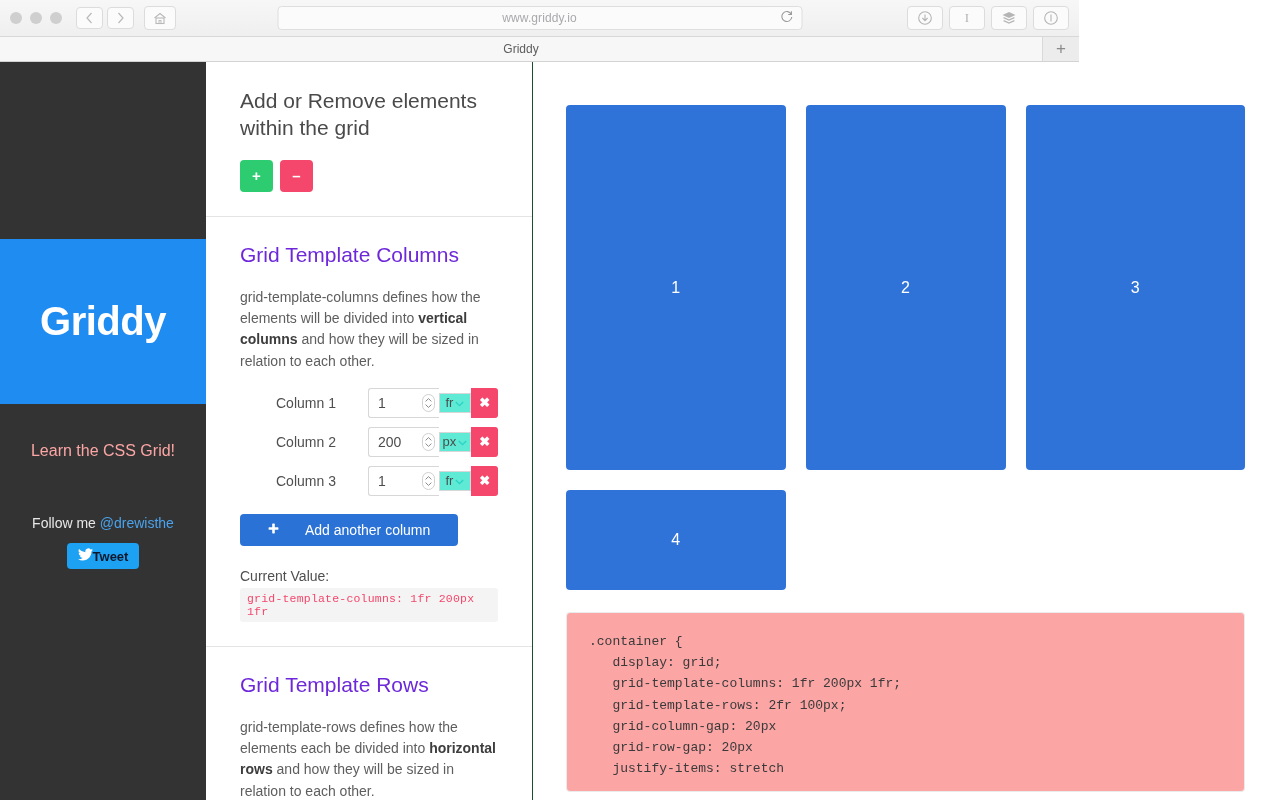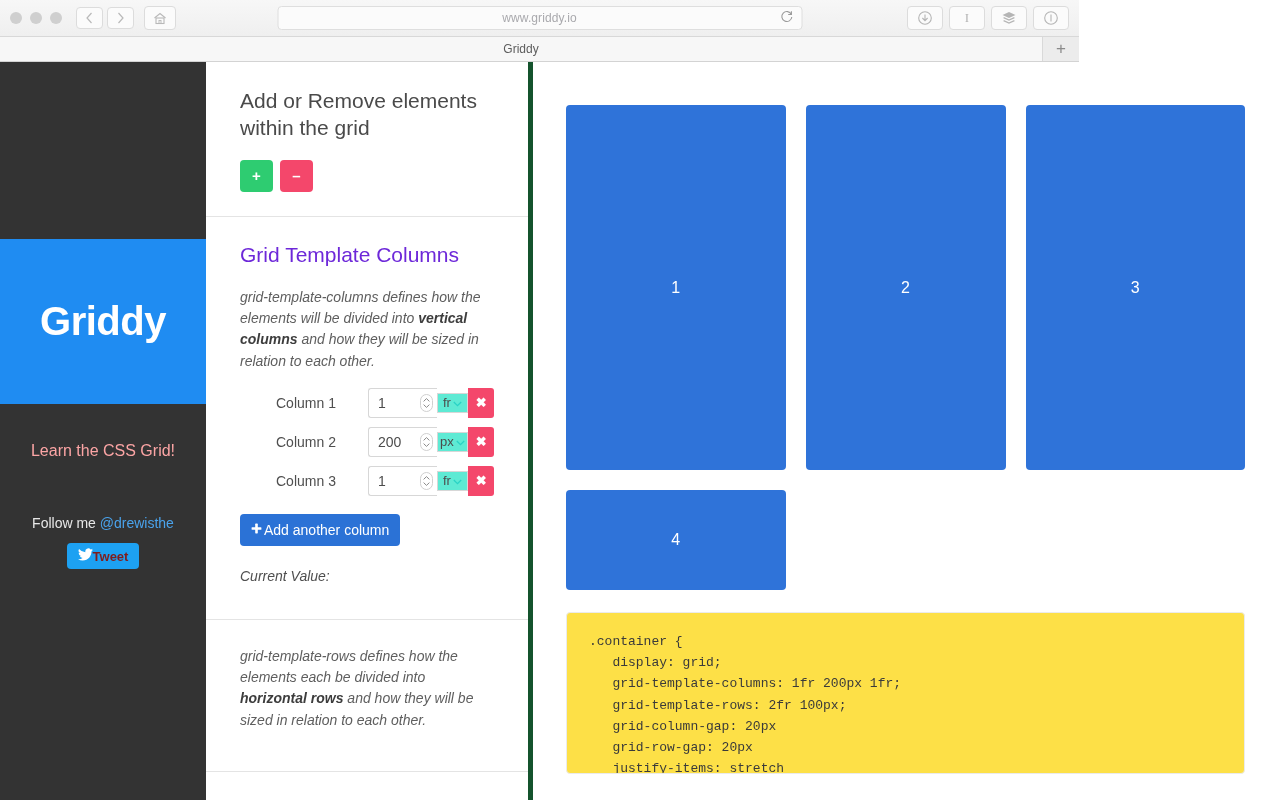--- a/index.html
+++ b/index.html
@@ -88,51 +88,51 @@
     text-align: center; font-size: 16px; color: #fca5a5;
     padding-top: 38px;
   }
   .follow-row {
     text-align: center; font-size: 14px; color: #e8e8e8;
     padding-top: 55px;
   }
   .follow-handle { color: #4aa3ec; }
   .tweet-wrap { display: flex; justify-content: center; padding-top: 12px; }
   .tweet-btn {
-    background: #1da1f2; color: #7f1d1d;
+    background: #1da1f2; color: #0f172a;
     border-radius: 4px; height: 26px;
     display: inline-flex; align-items: center; gap: 0;
     padding: 0 11px; font-size: 13px; font-weight: bold;
   }
 
   
   .controls {
     width: 327px; background: #ffffff; flex-shrink: 0;
-    border-right: 5px solid #14532d;
+    border-right: 1px solid #14532d;
     overflow: hidden;
   }
   .panel { padding: 26px 34px 24px 34px; border-bottom: 1px solid #e4e4e4; }
   .panel-h1 {
     font-size: 21px; color: #4a4a4a; font-weight: normal;
     line-height: 1.28;
   }
   .panel-h2 {
     font-size: 21px; color: #6d28d9; font-weight: normal;
     margin-bottom: 20px;
   }
   .addremove-row { display: flex; gap: 7px; margin-top: 18px; }
   .sq-btn {
     width: 33px; height: 32px; border-radius: 4px;
     display: flex; align-items: center; justify-content: center;
     color: #fff; font-size: 15px; font-weight: bold; border: none;
   }
   .btn-add { background: #2ecc71; }
   .btn-remove { background: #f4476b; }
 
-  .desc { font-size: 14px; color: #5e5e5e; line-height: 1.52; margin-bottom: 16px; font-style: italic; }
+  .desc { font-size: 14px; color: #5e5e5e; line-height: 1.52; margin-bottom: 16px; }
   .desc b { color: #3d3d3d; }
 
   .track-row { display: flex; align-items: center; margin-bottom: 9px; margin-left: 36px; }
   .track-label { font-size: 14px; color: #4f4f4f; width: 92px; flex-shrink: 0; }
   .num-input {
     width: 88px; height: 30px;
     border: 1px solid #d7d7d7; border-right: none;
     border-radius: 3px 0 0 3px;
     background: #fff;
     display: flex; align-items: center;
@@ -161,25 +161,25 @@
     width: 35px; height: 30px;
     background: #f4476b; color: #fff;
     border-radius: 0 3px 3px 0;
     display: flex; align-items: center; justify-content: center;
     font-size: 13px; font-weight: bold; border: none;
   }
   .add-col-btn {
     margin-top: 9px;
     height: 32px; background: #2b72d6; color: #fff;
     border-radius: 4px; border: none;
-    display: inline-flex; align-items: center; gap: 2px;
-    padding: 0 11px; font-size: 14px;
+    display: inline-flex; align-items: center; gap: 26px;
+    padding: 0 28px; font-size: 14px;
   }
   .plus-mini { font-size: 13px; font-weight: bold; }
-  .curval-label { font-size: 14px; color: #4f4f4f; margin-top: 22px; margin-bottom: 11px; font-style: italic; }
+  .curval-label { font-size: 14px; color: #4f4f4f; margin-top: 22px; margin-bottom: 4px; }
   .curval-code {
     display: inline-block;
     background: #f4f4f4; border-radius: 3px;
     padding: 4px 7px;
     font-family: "Liberation Mono", monospace;
     font-size: 11.5px; color: #f4476b;
     letter-spacing: .2px;
   }
 
   
@@ -193,23 +193,23 @@
     justify-items: stretch;
     height: 485px;
   }
   .grid-item {
     background: #2f73d9; border-radius: 4px;
     display: flex; align-items: center; justify-content: center;
     color: #ffffff; font-size: 16px;
   }
   .code-box {
     margin-top: 22px;
-    background: #fde047; border: 1px solid #ebebeb; border-radius: 4px;
+    background: #fca5a5; border: 1px solid #ebebeb; border-radius: 4px;
     padding: 18px 22px;
-    height: 162px; overflow: hidden;
+    height: 180px; overflow: hidden;
   }
   .code-box pre {
     font-family: "Liberation Mono", monospace;
     font-size: 13px; line-height: 1.63; color: #3a3a3a;
     white-space: pre;
   }
 </style>
 </head>
 <body>
 
@@ -427,23 +427,25 @@
         <span class="plus-mini">
           <svg width="11" height="11" viewBox="0 0 11 11">
             <rect x="4.2" y="0.6" width="2.6" height="9.8" fill="#fff" rx="0.6"></rect>
             <rect x="0.6" y="4.2" width="9.8" height="2.6" fill="#fff" rx="0.6"></rect>
           </svg>
         </span>
         <span>Add another column</span>
       </button>
 
       <div class="curval-label">Current Value:</div>
+      <code class="curval-code">grid-template-columns: 1fr 200px 1fr</code>
     </div>
 
     <div class="panel">
+      <h2 class="panel-h2">Grid Template Rows</h2>
       <p class="desc">
         <span>grid-template-rows defines how the elements each be divided into </span><b>horizontal rows</b><span> and how they will be sized in relation to each other.</span>
       </p>
     </div>
   </section>
 
   <main class="main">
     <div class="grid-preview">
       <div class="grid-item">1</div>
       <div class="grid-item">2</div>

